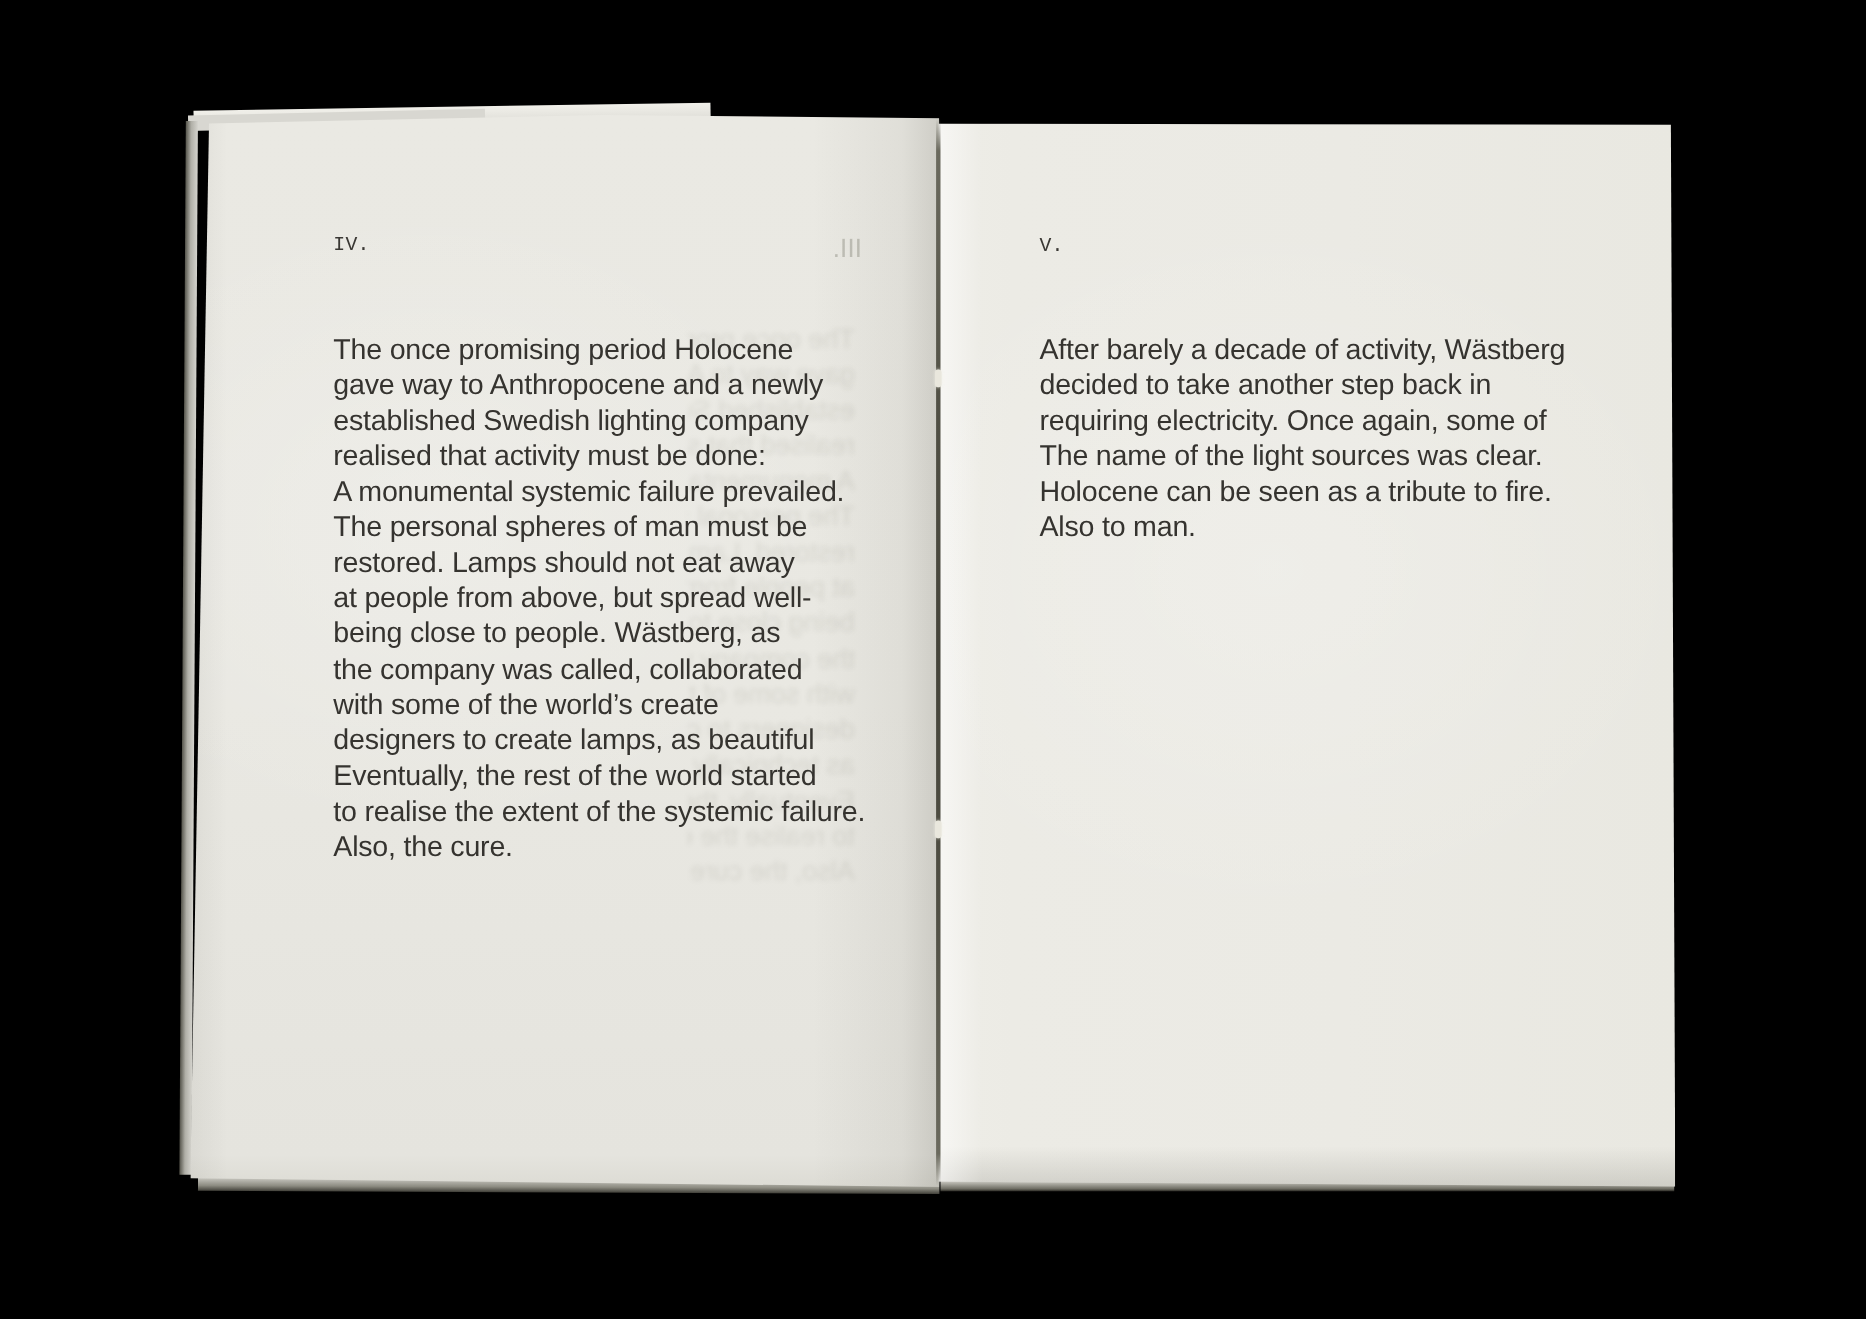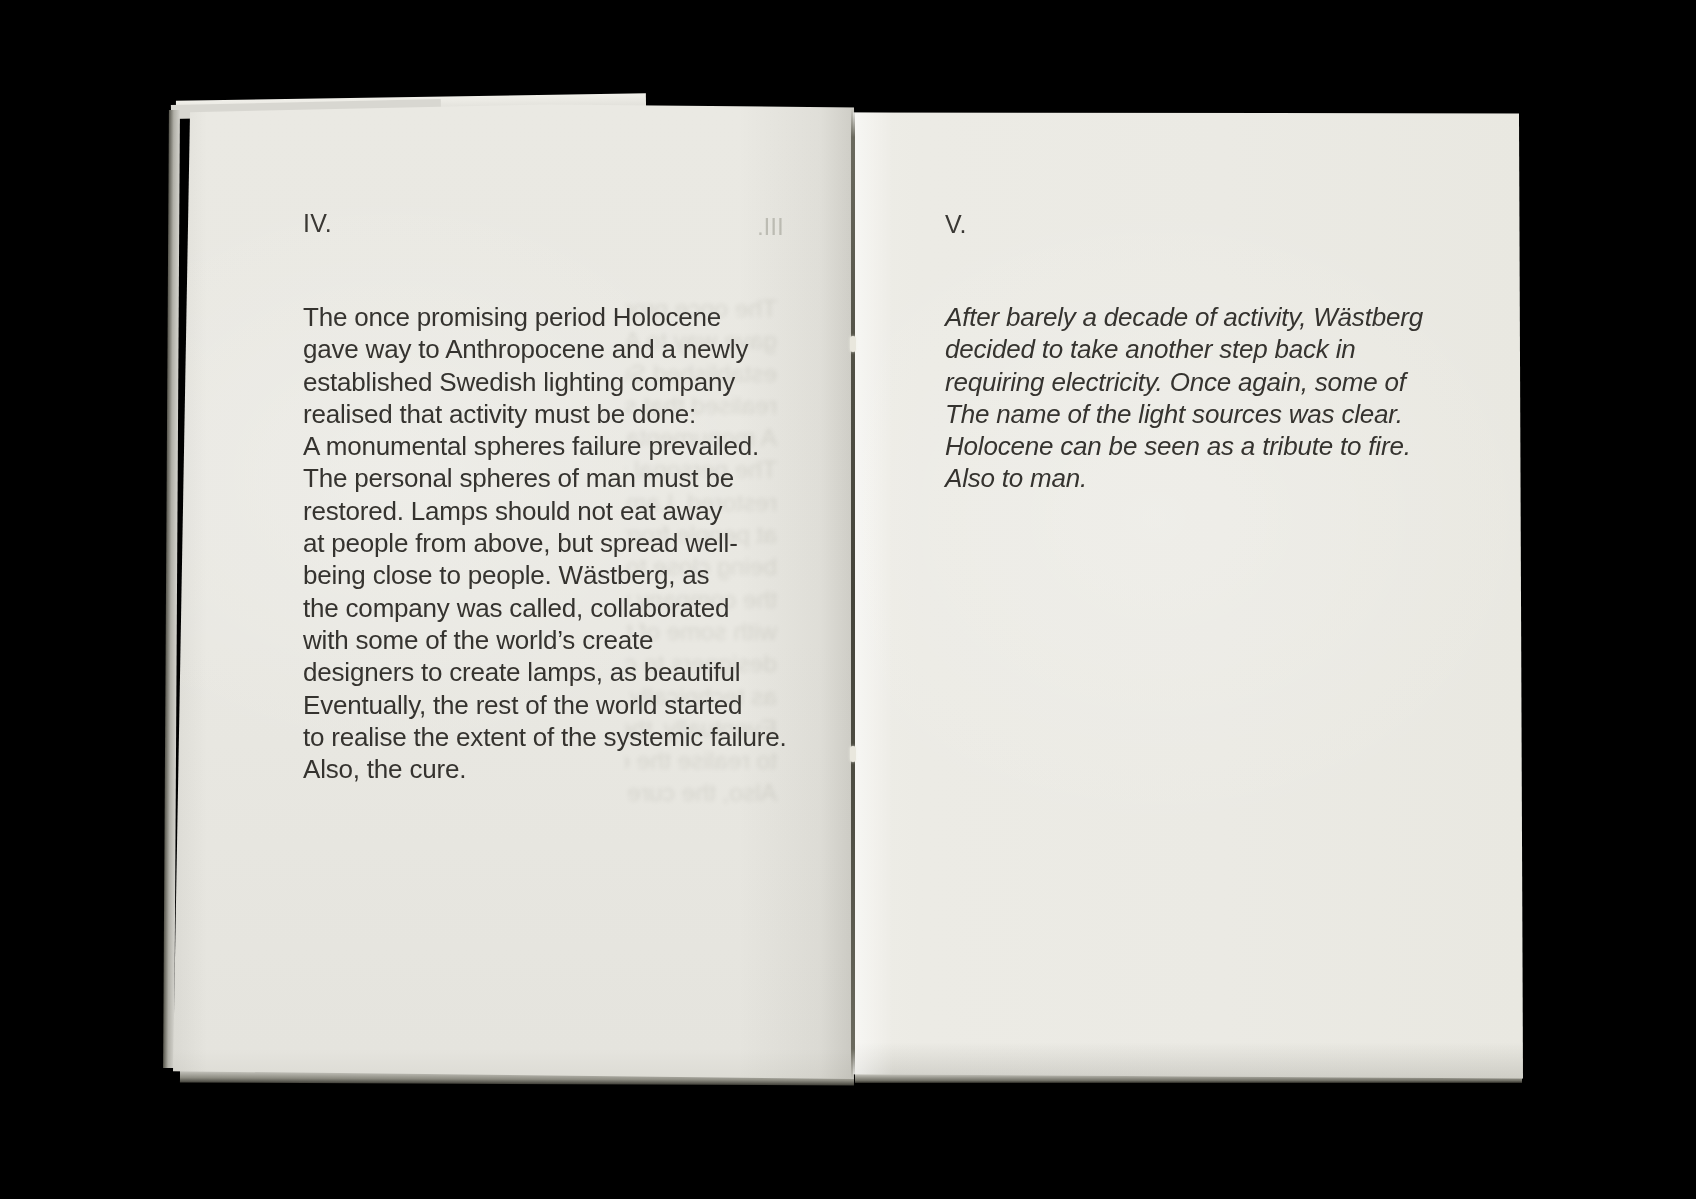--- a/index.html
+++ b/index.html
@@ -77,34 +77,35 @@
   .stitch {
     position: absolute; left: -1px; width: 6px; height: 16px;
     background: #e9e7dd; border-radius: 3px;
     box-shadow: 0 0 3px rgba(240,238,228,0.9);
   }
   .stitch-top { top: 228px; }
   .stitch-bottom { top: 638px; }
   
   .numeral {
     position: absolute;
-    font-size: 25px; line-height: 25px;
+    font-size: 18px; line-height: 25px;
     letter-spacing: 0.2px;
     color: #3a3834;
+    font-family: Liberation Mono, monospace;
   }
   .page-left .numeral { left: 130px; top: 108px; }
   .page-right .numeral { left: 92px; top: 102px; }
   .body-text {
     position: absolute;
     font-size: 26px; line-height: 32.3px;
     letter-spacing: -0.2px;
     color: #35332f;
   }
   .page-left .body-text { left: 130px; top: 198px; }
-  .page-right .body-text { left: 92px; top: 191px; font-style: italic; }
+  .page-right .body-text { left: 92px; top: 191px; }
   .tline { white-space: pre; }
   
   .ghost-numeral {
     position: absolute; left: 584px; top: 112px;
     font-size: 24px; line-height: 24px;
     color: rgba(122, 121, 108, 0.38);
     transform: scaleX(-1);
     filter: blur(0.6px);
   }
   .ghost-text {
@@ -147,21 +148,21 @@
         <div class="tline">Eventually, the rest of the world started</div>
         <div class="tline">to realise the extent of the systemic failure.</div>
         <div class="tline">Also, the cure.</div>
       </div>
     <div class="numeral">IV.</div>
     <div class="body-text">
         <div class="tline">The once promising period Holocene</div>
         <div class="tline">gave way to Anthropocene and a newly</div>
         <div class="tline">established Swedish lighting company</div>
         <div class="tline">realised that activity must be done:</div>
-        <div class="tline">A monumental spheres failure prevailed.</div>
+        <div class="tline">A monumental systemic failure prevailed.</div>
         <div class="tline">The personal spheres of man must be</div>
         <div class="tline">restored. Lamps should not eat away</div>
         <div class="tline">at people from above, but spread well-</div>
         <div class="tline">being close to people. Wästberg, as</div>
         <div class="tline">the company was called, collaborated</div>
         <div class="tline">with some of the world’s create</div>
         <div class="tline">designers to create lamps, as beautiful</div>
         <div class="tline">Eventually, the rest of the world started</div>
         <div class="tline">to realise the extent of the systemic failure.</div>
         <div class="tline">Also, the cure.</div>

